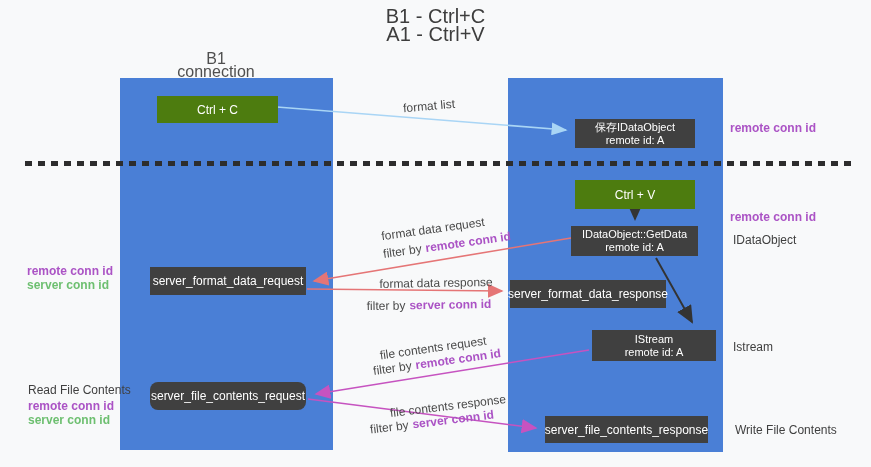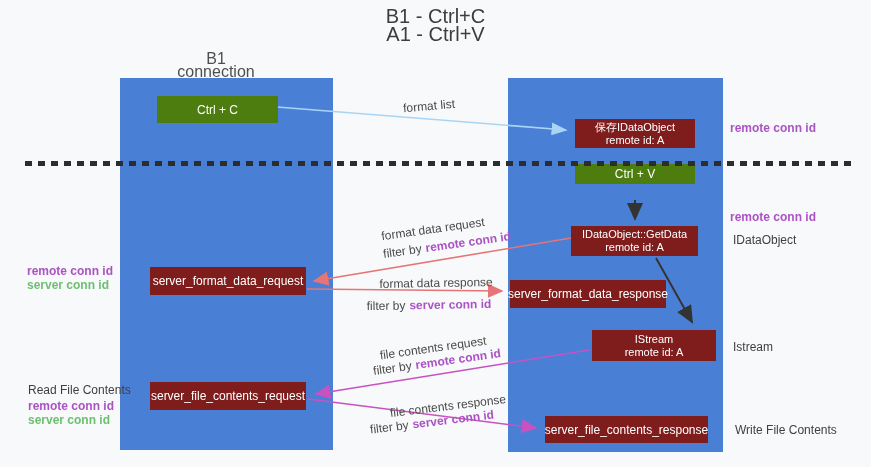--- a/index.html
+++ b/index.html
@@ -12,21 +12,21 @@
          font-size:16px; line-height:13px; color:#4f4f4f; white-space:nowrap;}
   .lane{position:absolute; background:#4a7fd6; z-index:1;}
   .divider{position:absolute; left:25px; top:161px; width:830px; height:5px; z-index:5;
          background:repeating-linear-gradient(90deg,#2d2d2d 0 7px,transparent 7px 13px);}
 
   svg.arrows{position:absolute; left:0; top:0; z-index:2;}
 
   .node{position:absolute; z-index:3; display:flex; flex-direction:column;
         align-items:center; justify-content:center; color:#fff; text-align:center;
         font-size:12px; line-height:14px; white-space:nowrap;}
-  .node.orange{background:#7f1d1d;}
+  .node.orange{background:#404040;}
   .node.green{background:#4d7c0f;}
   .node.two-line{font-size:11px; line-height:13px;}
 
   .lbl{position:absolute; z-index:4; font-size:12px; color:#4a4a4a; white-space:nowrap;
        transform:translate(-50%,-50%);}
   .lbl .cid{font-weight:bold; color:#ab53c5; margin-left:4px;}
   .rot-5{transform:translate(-50%,-50%) rotate(-5deg);}
   .rot-8{transform:translate(-50%,-50%) rotate(-8deg);}
   .rot-7{transform:translate(-50%,-50%) rotate(-7deg);}
   .rot-1{transform:translate(-50%,-50%) rotate(-1deg);}
@@ -86,21 +86,21 @@
 
   <div class="node green" style="left:157px; top:96px; width:121px; height:27px;">
     <span>Ctrl + C</span>
   </div>
 
   <div class="node orange two-line" style="left:575px; top:119px; width:120px; height:29px;">
     <span>保存IDataObject</span>
     <span>remote id: A</span>
   </div>
 
-  <div class="node green" style="left:575px; top:164px; width:120px; height:20px;">
+  <div class="node green" style="left:575px; top:180px; width:120px; height:29px;">
     <span>Ctrl + V</span>
   </div>
 
   <div class="node orange two-line" style="left:571px; top:226px; width:127px; height:30px;">
     <span>IDataObject::GetData</span>
     <span>remote id: A</span>
   </div>
 
   <div class="node orange two-line" style="left:592px; top:330px; width:124px; height:31px;">
     <span>IStream</span>
@@ -108,21 +108,21 @@
   </div>
 
   <div class="node orange" style="left:150px; top:267px; width:156px; height:28px;">
     <span>server_format_data_request</span>
   </div>
 
   <div class="node orange" style="left:510px; top:280px; width:156px; height:28px;">
     <span>server_format_data_response</span>
   </div>
 
-  <div class="node orange" style="left:150px; top:382px; width:156px; height:28px;">
+  <div class="node orange" style="left:150px; top:382px; width:156px; height:28px;border-radius:8px;">
     <span>server_file_contents_request</span>
   </div>
 
   <div class="node orange" style="left:545px; top:416px; width:163px; height:27px;">
     <span>server_file_contents_response</span>
   </div>
 
   <div class="lbl rot-5" style="left:429px; top:106px;">format list</div>
 
   <div class="lbl rot-8" style="left:433px; top:229px;">format data request</div>

